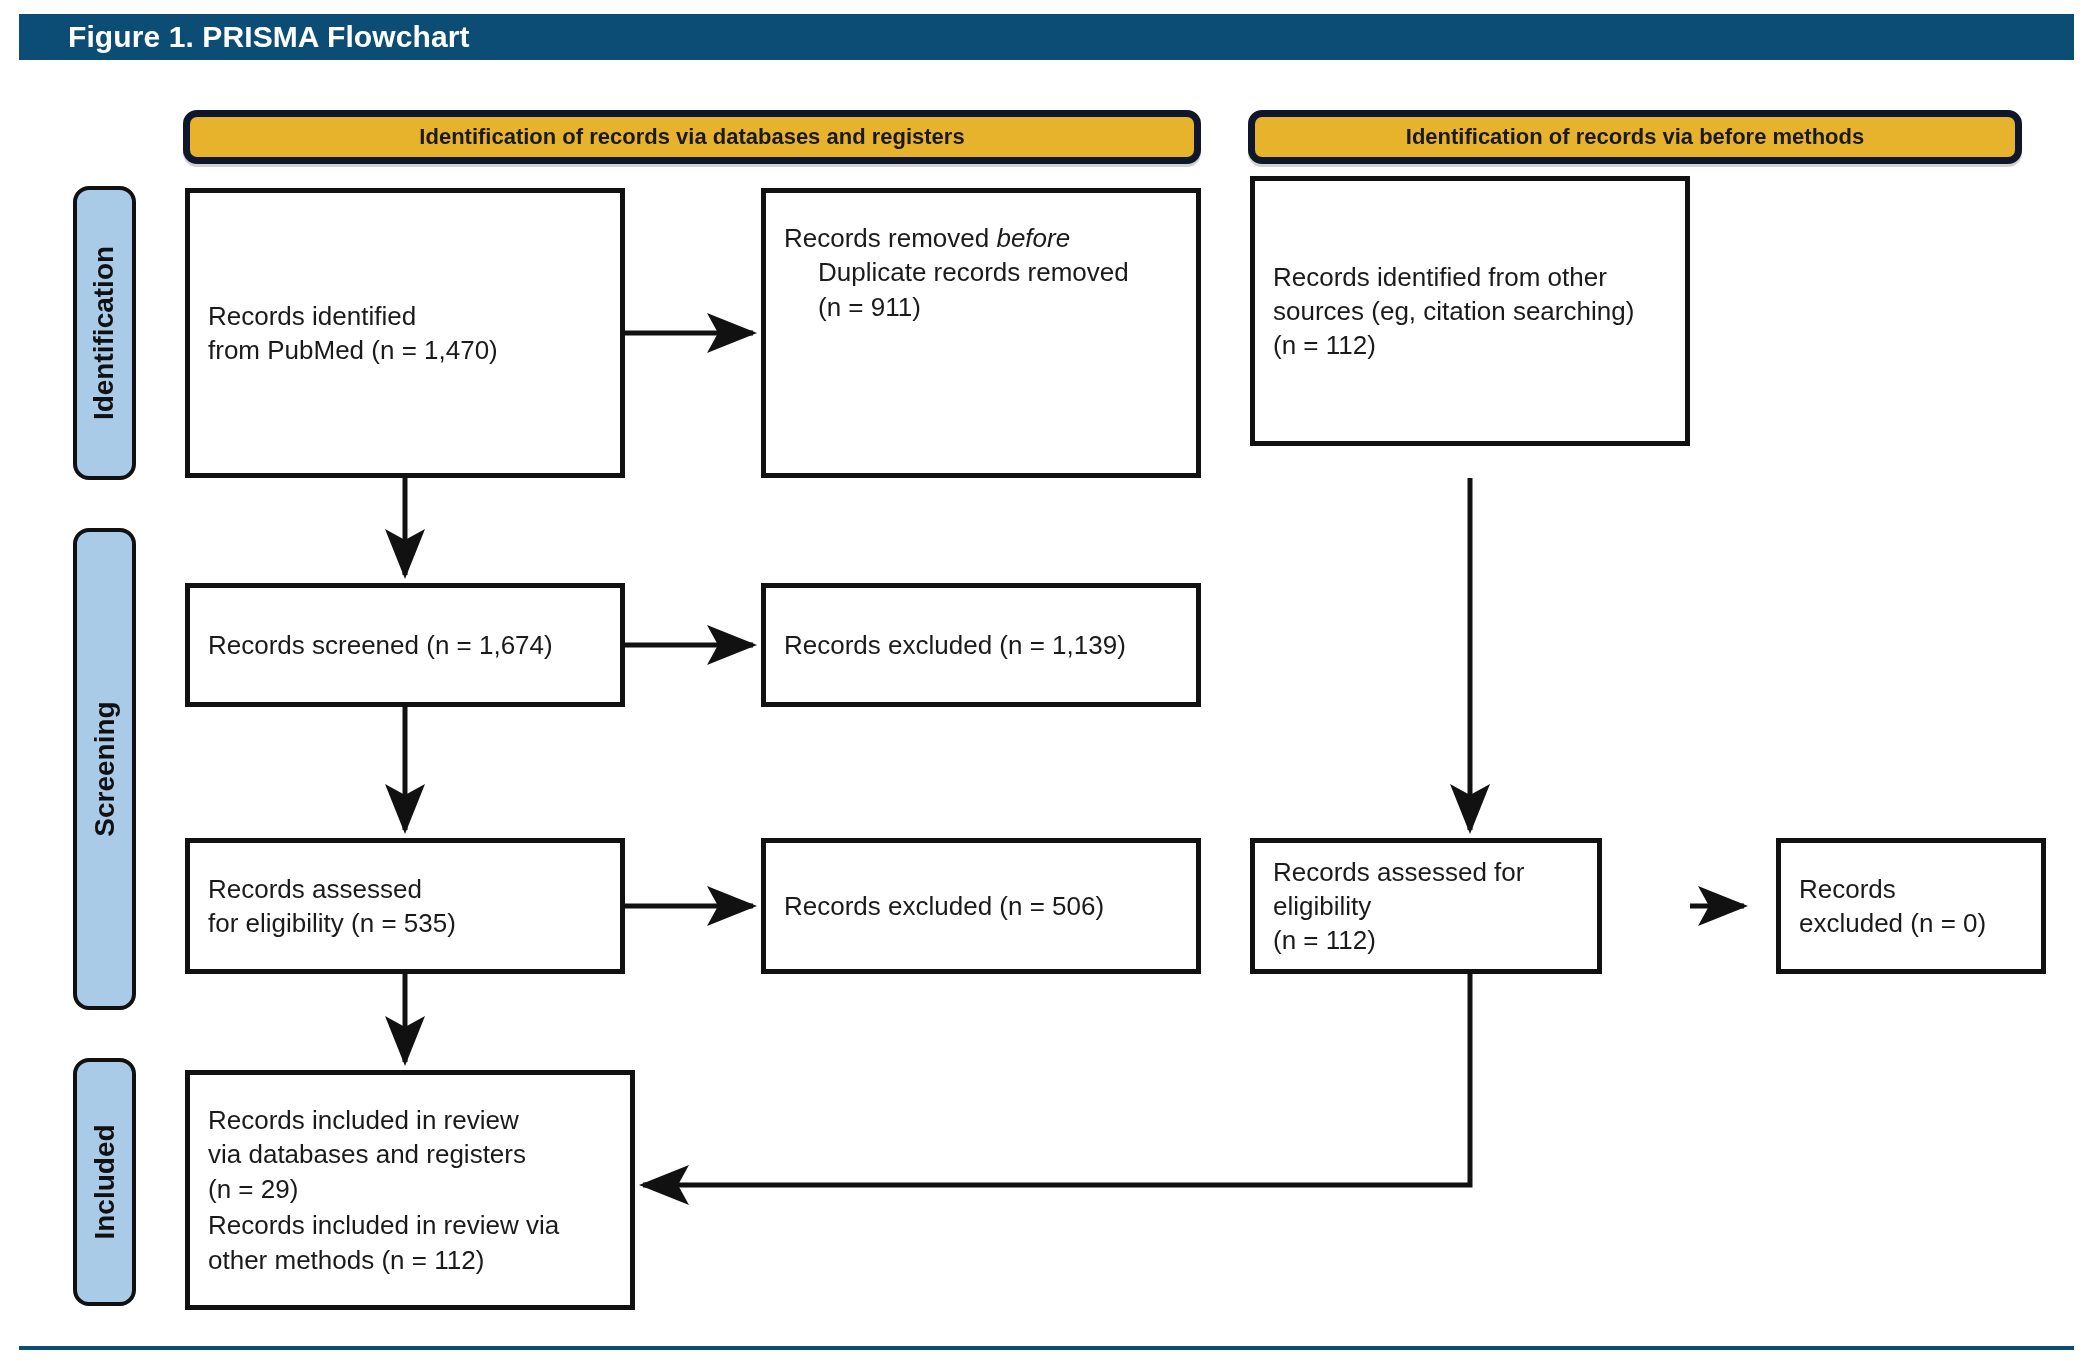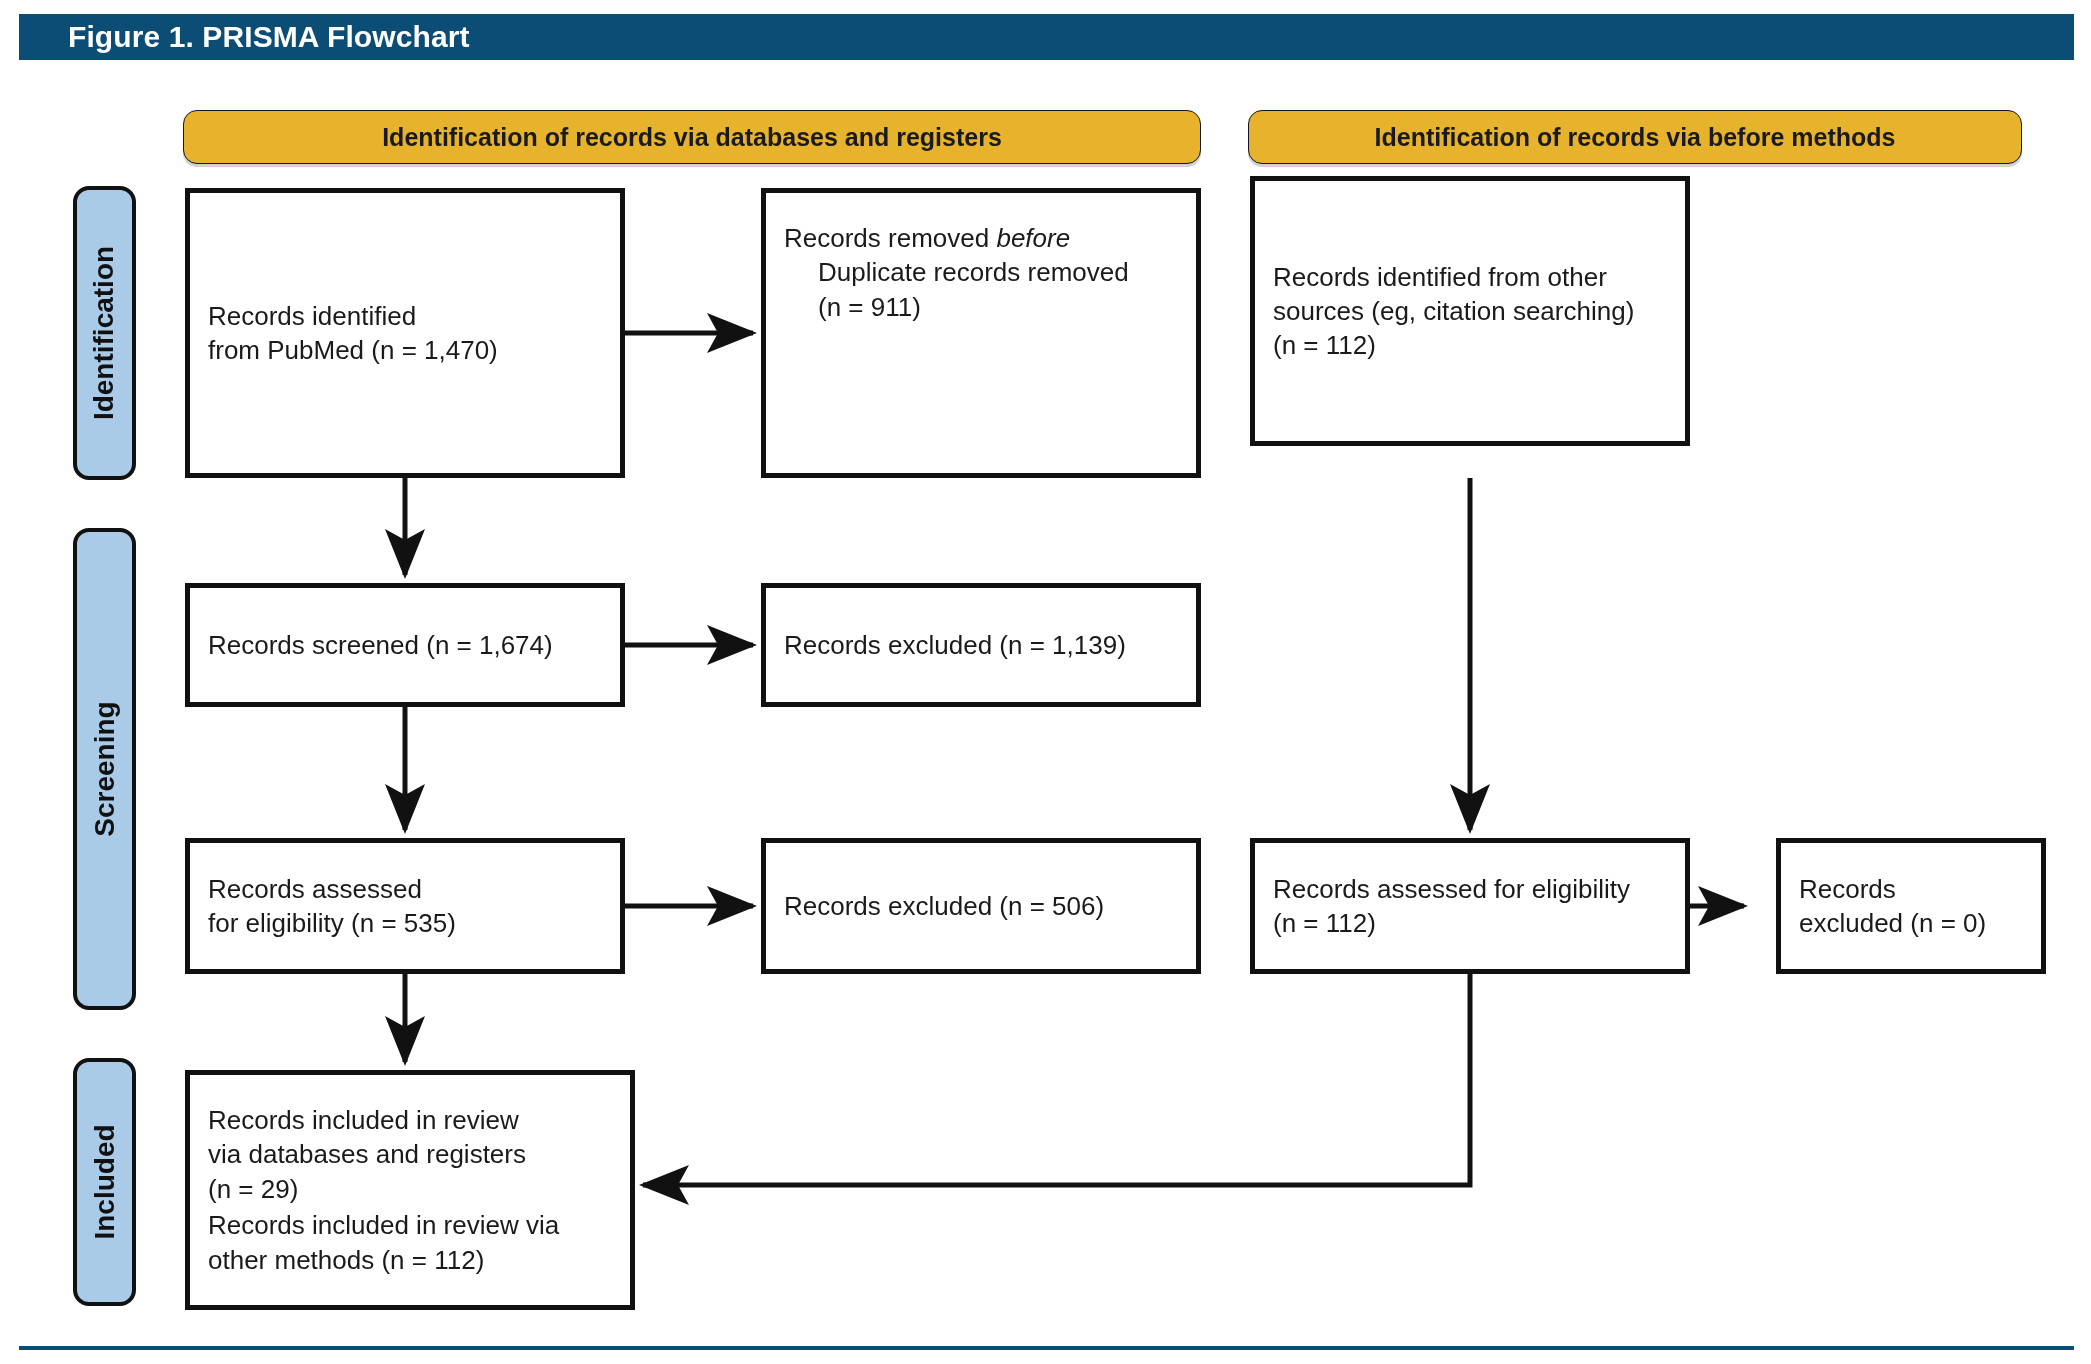--- a/index.html
+++ b/index.html
@@ -30,24 +30,24 @@
     background:#0b4d75;
   }
 
   
   #flow{ position:absolute; left:0; top:0; width:2091px; height:1364px; }
 
   
   .col-header{
     position:absolute;
     background:#e8b32c;
-    border:1px solid #0f172a;
+    border:7px solid #0f172a;
     border-radius:14px;
     display:flex; align-items:center; justify-content:center;
-    font-size:25px; font-weight:bold; color:#1a1a1a;
+    font-size:22px; font-weight:bold; color:#1a1a1a;
     box-shadow:0 3px 0 rgba(0,0,0,.18);
   }
   #header-db   { left:183px; top:110px; width:1018px; height:54px; }
   #header-other{ left:1248px; top:110px; width:774px; height:54px; }
 
   
   .stage{
     position:absolute;
     background:#a9cbe8;
     border:4px solid #111;
@@ -80,21 +80,21 @@
   .box.center-v{ justify-content:center; }
   .box.top-v{ justify-content:flex-start; }
 
   #box-identified      { left:185px;  top:188px;  width:440px; height:290px; }
   #box-removed         { left:761px;  top:188px;  width:440px; height:290px; }
   #box-other-sources   { left:1250px; top:176px;  width:440px; height:270px; }
   #box-screened        { left:185px;  top:583px;  width:440px; height:124px; }
   #box-excluded-screen { left:761px;  top:583px;  width:440px; height:124px; }
   #box-eligibility     { left:185px;  top:838px;  width:440px; height:136px; }
   #box-excluded-elig   { left:761px;  top:838px;  width:440px; height:136px; }
-  #box-other-elig      { left:1250px; top:838px;  width:440px; height:136px; }
+  #box-other-elig      { left:1250px; top:838px;  width:352px; height:136px; }
   #box-other-excluded  { left:1752px; top:838px;  width:270px; height:136px;margin-left:24px; }
   #box-included        { left:185px;  top:1070px; width:450px; height:240px; }
 
   .box .ital{ font-style:italic; }
   .box .indent{ padding-left:34px; display:block; }
   .box .gap{ display:block; height:20px; }
 
   
   #connectors{ position:absolute; left:0; top:0; width:2091px; height:1364px; pointer-events:none; }
 </style>

